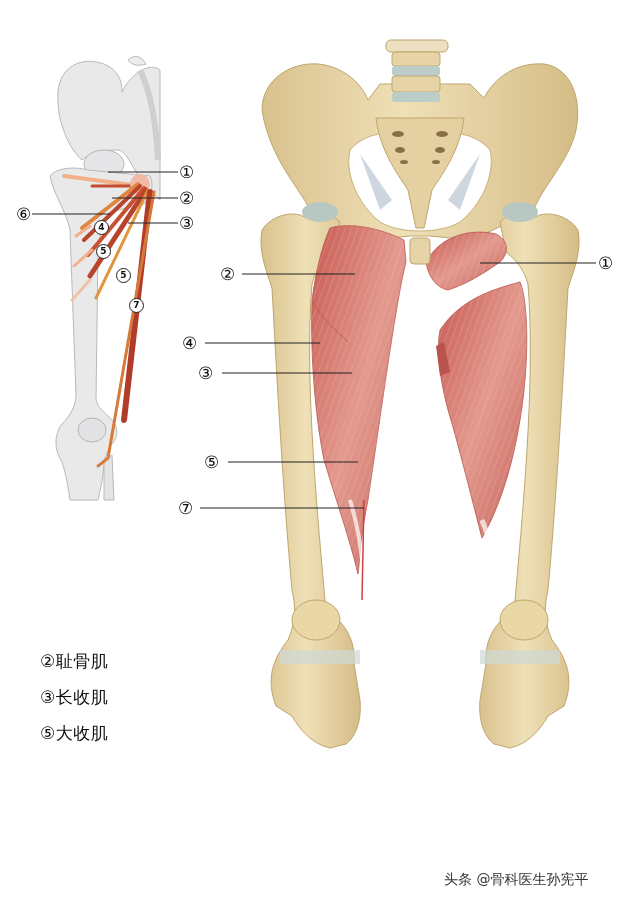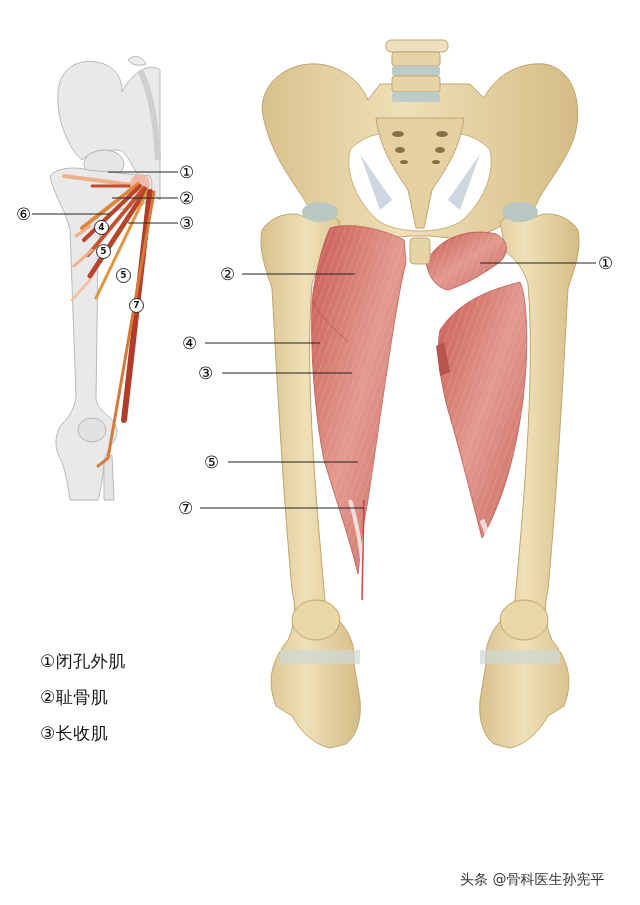--- a/index.html
+++ b/index.html
@@ -1,21 +1,21 @@
 <!DOCTYPE html>
 <html><head>
 <meta charset="utf-8">
 <style>
   html,body{margin:0;padding:0;background:#ffffff;}
   body{width:640px;height:905px;position:relative;overflow:hidden;font-family:"DejaVu Serif","Liberation Serif",serif;color:#111;}
   .stage{position:absolute;left:0;top:0;width:640px;height:905px;}
   svg{position:absolute;left:0;top:0;}
   .legend{position:absolute;left:40px;top:648px;}
   .legend-item{height:36px;line-height:26px;font-size:17px;letter-spacing:0.5px;white-space:nowrap;font-family:"DejaVu Sans","Liberation Sans",sans-serif;}
-  .watermark{position:absolute;left:460px;top:871px;font-size:14px;color:#333;font-family:"DejaVu Sans","Liberation Sans",sans-serif;text-shadow:0 0 1px #fff;}
+  .watermark{position:absolute;left:444px;top:871px;font-size:14px;color:#333;font-family:"DejaVu Sans","Liberation Sans",sans-serif;text-shadow:0 0 1px #fff;}
   .lbl{position:absolute;font-size:17px;line-height:18px;font-family:"DejaVu Serif","Liberation Serif",serif;}
   .lbl-small{position:absolute;width:13px;height:13px;border:1.2px solid #222;border-radius:50%;background:#fff;font-size:9px;line-height:13px;text-align:center;font-family:"DejaVu Sans","Liberation Sans",sans-serif;font-weight:bold;}
 </style>
 </head>
 <body>
 
 <div class="stage">
 
   <svg width="640" height="905">
 
@@ -143,19 +143,19 @@
   </svg>
 
   <div class="lbl" style="left:220px;top:265px;">②</div>
   <div class="lbl" style="left:182px;top:334px;">④</div>
   <div class="lbl" style="left:198px;top:364px;">③</div>
   <div class="lbl" style="left:204px;top:453px;">⑤</div>
   <div class="lbl" style="left:178px;top:499px;">⑦</div>
   <div class="lbl" style="left:598px;top:254px;">①</div>
 
   <div class="legend">
-    <div class="legend-item"><span>①</span><span>闭孔外肌</span></div>
     <div class="legend-item"><span>②</span><span>耻骨肌</span></div>
     <div class="legend-item"><span>③</span><span>长收肌</span></div>
+    <div class="legend-item"><span>⑤</span><span>大收肌</span></div>
   </div>
 
   <div class="watermark">头条 @骨科医生孙宪平</div>
 </div>
 
 </body></html>

